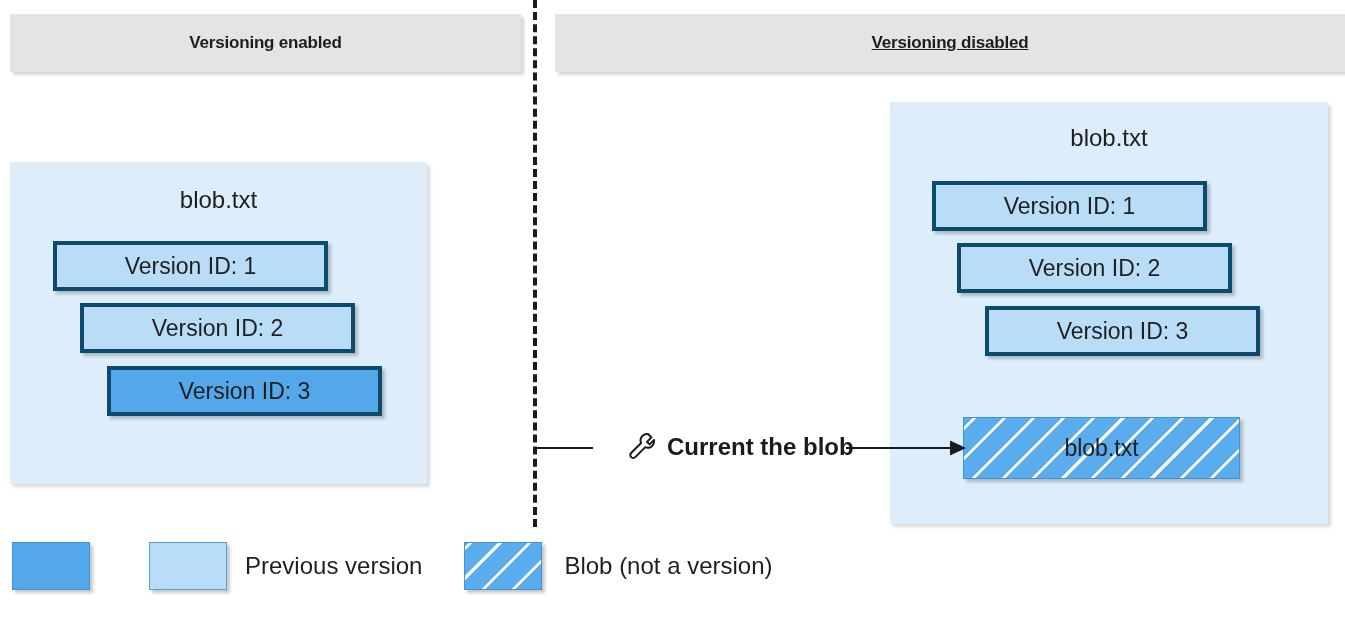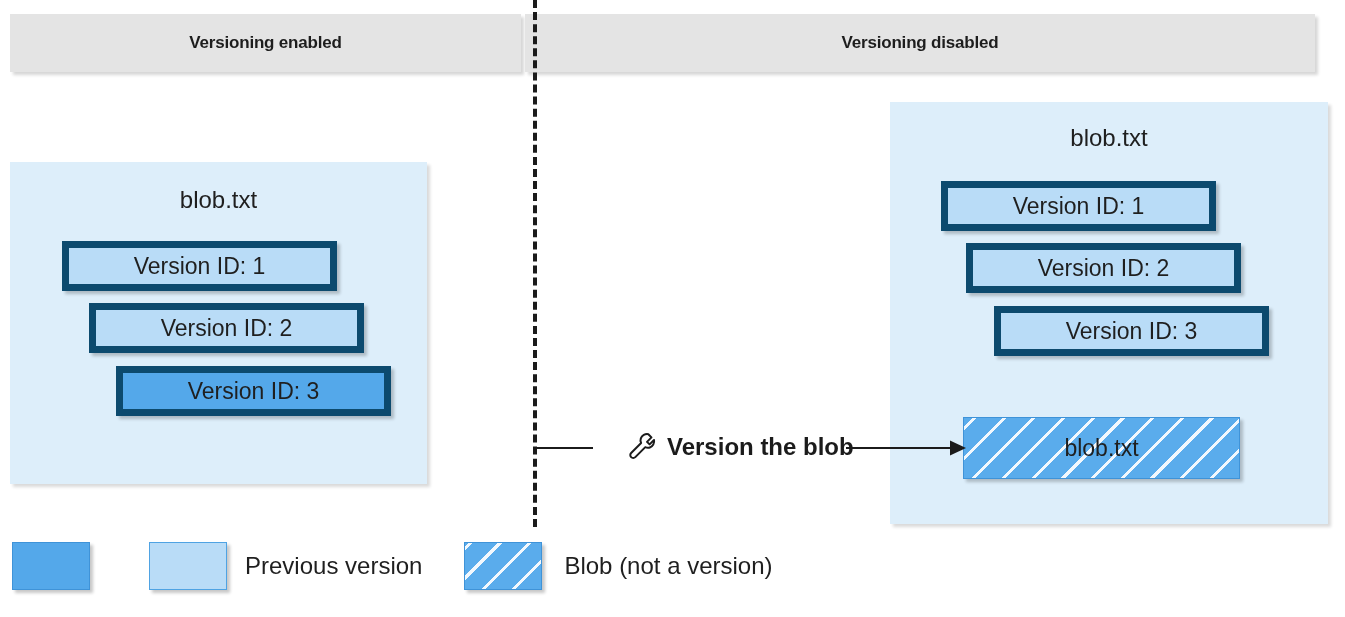--- a/index.html
+++ b/index.html
@@ -29,21 +29,21 @@
     box-shadow: 3px 3px 3px rgba(0,0,0,0.16);
     display: flex;
     align-items: center;
     justify-content: center;
     font-size: 17px;
     font-weight: bold;
     color: #1d1d1d;
     letter-spacing: -0.2px;
   }
   #header-left  { left: 10px;  width: 511px; }
-  #header-right { left: 525px; width: 790px; }
+  #header-right { left: 555px; width: 790px; text-decoration: underline; }
 
   
   #divider {
     position: absolute;
     left: 533px;
     top: 0px;
     width: 0;
     height: 527px;
     border-left: 4px dashed #1b1b1b;
   }
@@ -66,28 +66,27 @@
     color: #1f1f1f;
   }
   #panel-left  .panel-title { top: 24px; }
   #panel-right .panel-title { top: 22px; }
 
   
   .version-card {
     position: absolute;
     height: 50px;
     box-sizing: border-box;
-    border: 7px solid #0c4a6e;
+    border: 4px solid #0c4a6e;
     display: flex;
     align-items: center;
     justify-content: center;
     font-size: 23px;
     color: #1f1f1f;
     box-shadow: 3px 3px 3px rgba(0,0,0,0.22);
-    margin-left: 9px;
   }
   .version-card.previous { background: #b9dcf7; }
   .version-card.current  { background: #54a8ea; }
 
   
   #l-card-1 { left: 53px;  top: 241px; width: 275px; }
   #l-card-2 { left: 80px;  top: 303px; width: 275px; }
   #l-card-3 { left: 107px; top: 366px; width: 275px; }
 
   
@@ -242,21 +241,21 @@
           <path d="M26.6 4.6 L21.9 9.3 L24.6 12.0 L29.3 7.3
                    C30.0 10.6 28.0 14.1 24.9 15.2
                    C23.2 15.8 21.5 15.6 20.1 14.9
                    L9.6 25.4
                    A3.1 3.1 0 1 1 5.2 21.0
                    L15.7 10.5
                    C15.0 9.1 14.8 7.4 15.4 5.7
                    C16.5 2.6 20.0 0.6 23.3 1.3 Z" transform="translate(1.2,3.0) scale(0.95)"></path>
         </g>
       </svg>
-      <span>Version the blob</span>
+      <span>Current the blob</span>
     </div>
 
     <svg id="flow-arrow" viewBox="0 0 122 22">
       <line x1="0" y1="11" x2="106" y2="11" stroke="#1b1b1b" stroke-width="2.2"></line>
       <polygon points="104,3.5 120,11 104,18.5" fill="#1b1b1b"></polygon>
     </svg>
   </div>
 
   <div id="legend">
 

